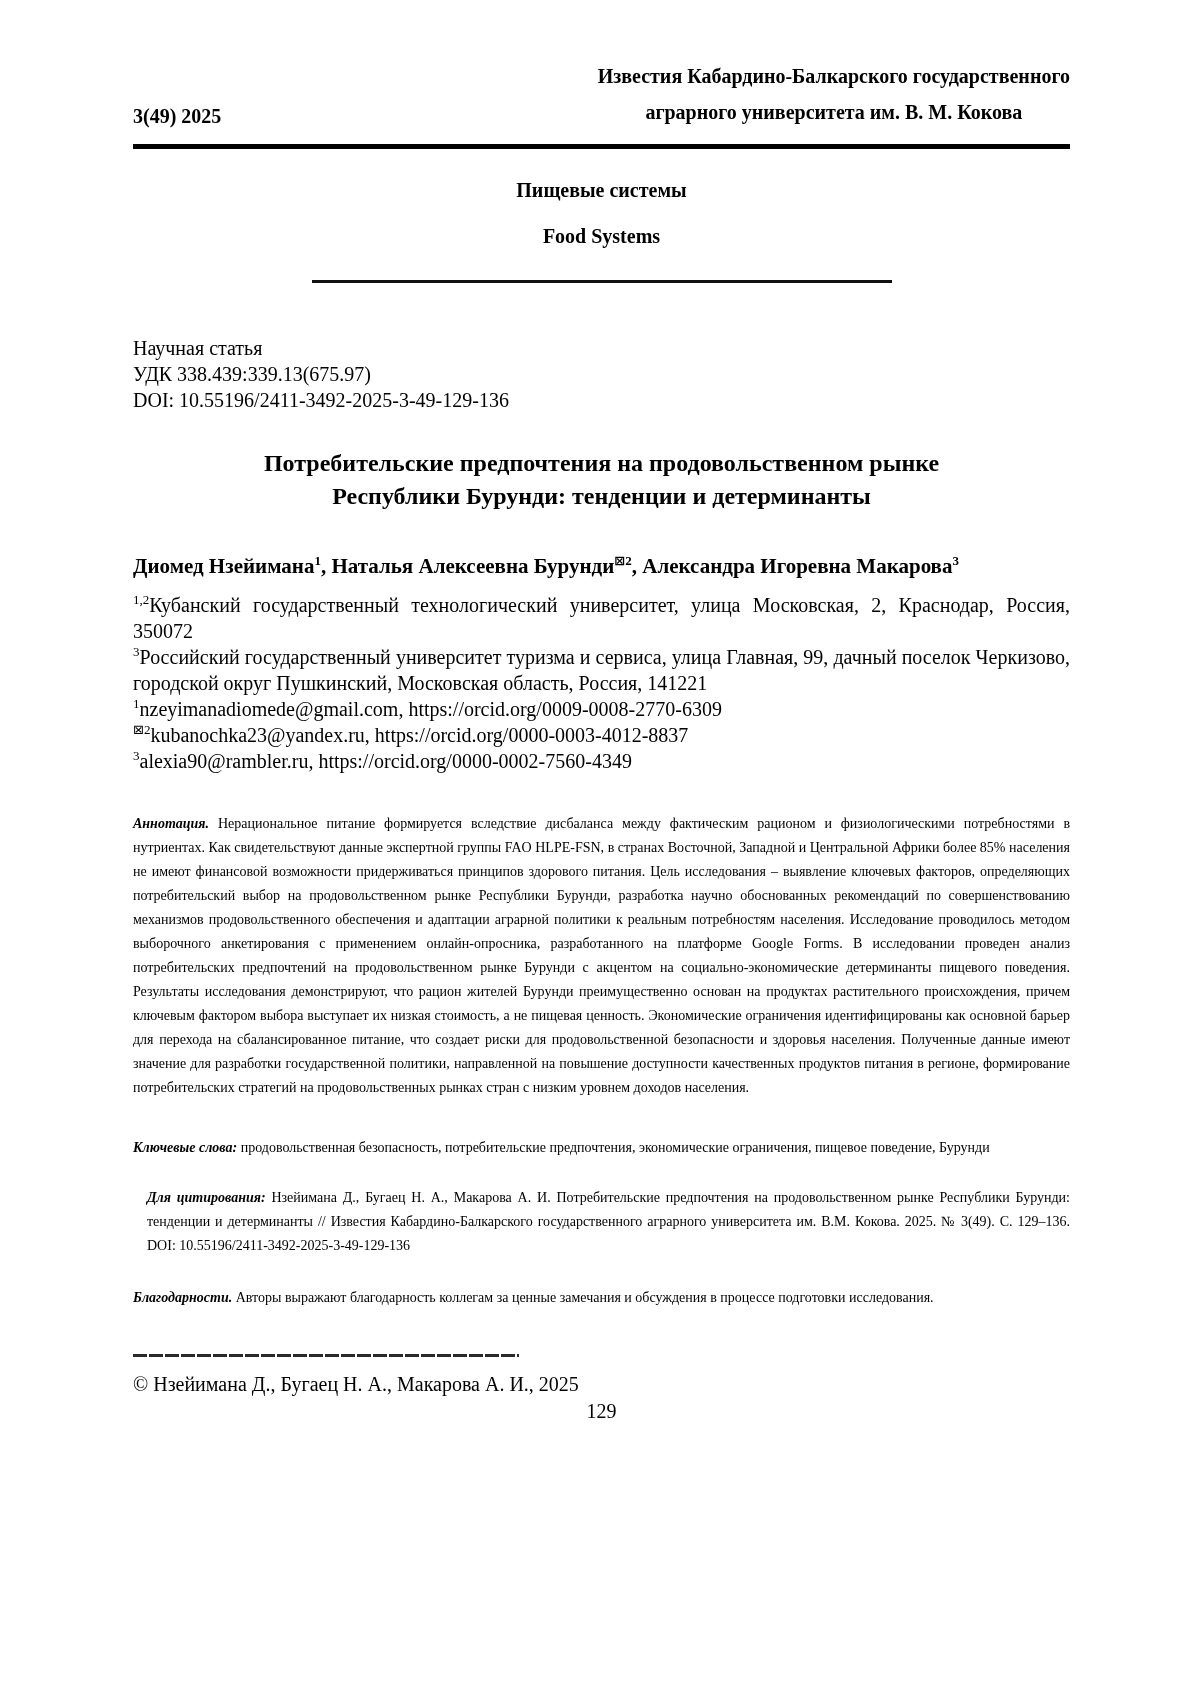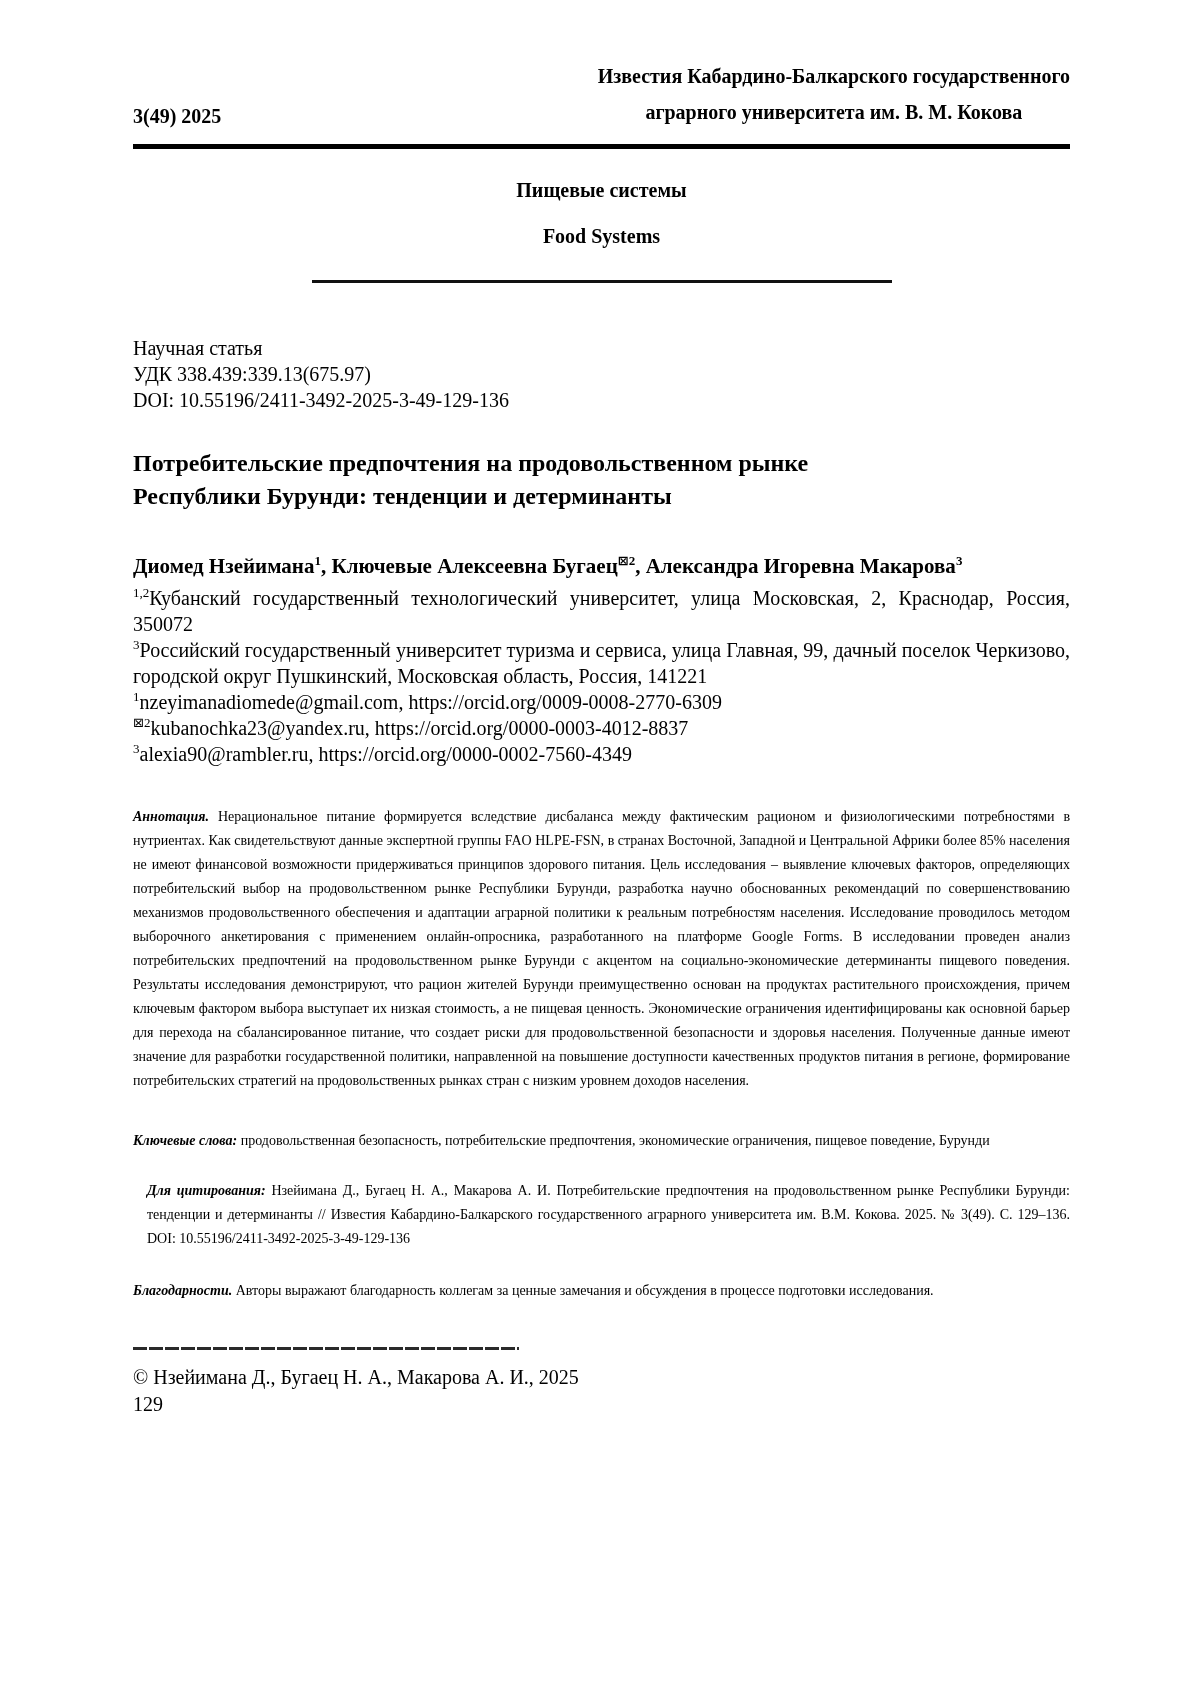--- a/index.html
+++ b/index.html
@@ -56,38 +56,39 @@
     height: 3px;
     background: #111111;
   }
   .meta-block {
     margin-top: 52px;
     line-height: 26px;
     font-size: 20px;
   }
   .article-title {
     margin-top: 34px;
+    text-align: center;
     font-weight: bold;
     font-size: 24px;
     line-height: 33px;
   }
   .authors-line {
     margin-top: 40px;
     font-weight: bold;
     font-size: 21px;
     line-height: 27px;
   }
   sup {
     font-size: 13px;
     line-height: 0;
     vertical-align: super;
     font-family: "Liberation Serif", "DejaVu Sans", serif;
   }
   .affil-block {
-    margin-top: 5px;
+    margin-top: 12px;
     line-height: 26px;
     text-align: justify;
   }
   .affil-block p { margin: 0; }
   .para {
     margin: 0;
     text-align: justify;
     line-height: 24px;
     font-size: 14px;
   }
@@ -104,20 +105,21 @@
     width: 386px;
     height: 3px;
     background: repeating-linear-gradient(90deg, #2a2a2a 0px, #2a2a2a 14px, #ffffff 14px, #ffffff 16px);
   }
   .copyright-line {
     margin-top: 16px;
     font-size: 20px;
   }
   .page-number {
     margin-top: 4px;
+    text-align: center;
     font-size: 20px;
   }
 </style>
 </head>
 <body>
 
 <div class="page">
 
   <header class="page-header">
     <div class="issue">3(49) 2025</div>
@@ -138,21 +140,21 @@
     <div>Научная статья</div>
     <div>УДК 338.439:339.13(675.97)</div>
     <div>DOI: 10.55196/2411-3492-2025-3-49-129-136</div>
   </div>
 
   <h1 class="article-title">
     <div>Потребительские предпочтения на продовольственном рынке</div>
     <div>Республики Бурунди: тенденции и детерминанты</div>
   </h1>
 
-  <div class="authors-line"><span><span>Диомед Нзейимана</span><sup>1</sup><span>, </span></span><span><span>Ключевые Алексеевна Бугаец</span><sup>⊠2</sup><span>, </span></span><span><span>Александра Игоревна Макарова</span><sup>3</sup></span></div>
+  <div class="authors-line"><span><span>Диомед Нзейимана</span><sup>1</sup><span>, </span></span><span><span>Наталья Алексеевна Бурунди</span><sup>⊠2</sup><span>, </span></span><span><span>Александра Игоревна Макарова</span><sup>3</sup></span></div>
 
   <div class="affil-block">
     <p><sup>1,2</sup><span>Кубанский государственный технологический университет, улица Московская, 2, Краснодар, Россия, 350072</span></p>
     <p><sup>3</sup><span>Российский государственный университет туризма и сервиса, улица Главная, 99, дачный поселок Черкизово, городской округ Пушкинский, Московская область, Россия, 141221</span></p>
     <p><sup>1</sup><span>nzeyimanadiomede@gmail.com, https://orcid.org/0009-0008-2770-6309</span></p>
     <p><sup>⊠2</sup><span>kubanochka23@yandex.ru, https://orcid.org/0000-0003-4012-8837</span></p>
     <p><sup>3</sup><span>alexia90@rambler.ru, https://orcid.org/0000-0002-7560-4349</span></p>
   </div>
 
   <p class="para abstract-para"><span class="label">Аннотация.</span> <span>Нерациональное питание формируется вследствие дисбаланса между фактическим рационом и физиологическими потребностями в нутриентах. Как свидетельствуют данные экспертной группы FAO HLPE-FSN, в странах Восточной, Западной и Центральной Африки более 85% населения не имеют финансовой возможности придерживаться принципов здорового питания. Цель исследования – выявление ключевых факторов, определяющих потребительский выбор на продовольственном рынке Республики Бурунди, разработка научно обоснованных рекомендаций по совершенствованию механизмов продовольственного обеспечения и адаптации аграрной политики к реальным потребностям населения. Исследование проводилось методом выборочного анкетирования с применением онлайн-опросника, разработанного на платформе Google Forms. В исследовании проведен анализ потребительских предпочтений на продовольственном рынке Бурунди с акцентом на социально-экономические детерминанты пищевого поведения. Результаты исследования демонстрируют, что рацион жителей Бурунди преимущественно основан на продуктах растительного происхождения, причем ключевым фактором выбора выступает их низкая стоимость, а не пищевая ценность. Экономические ограничения идентифицированы как основной барьер для перехода на сбалансированное питание, что создает риски для продовольственной безопасности и здоровья населения. Полученные данные имеют значение для разработки государственной политики, направленной на повышение доступности качественных продуктов питания в регионе, формирование потребительских стратегий на продовольственных рынках стран с низким уровнем доходов населения.</span></p>

